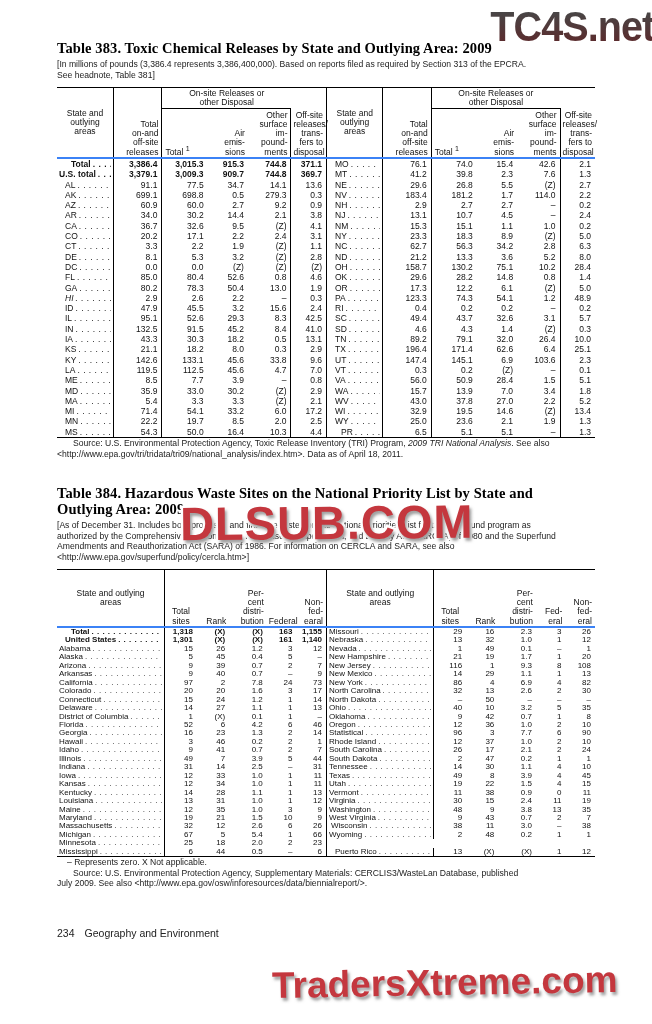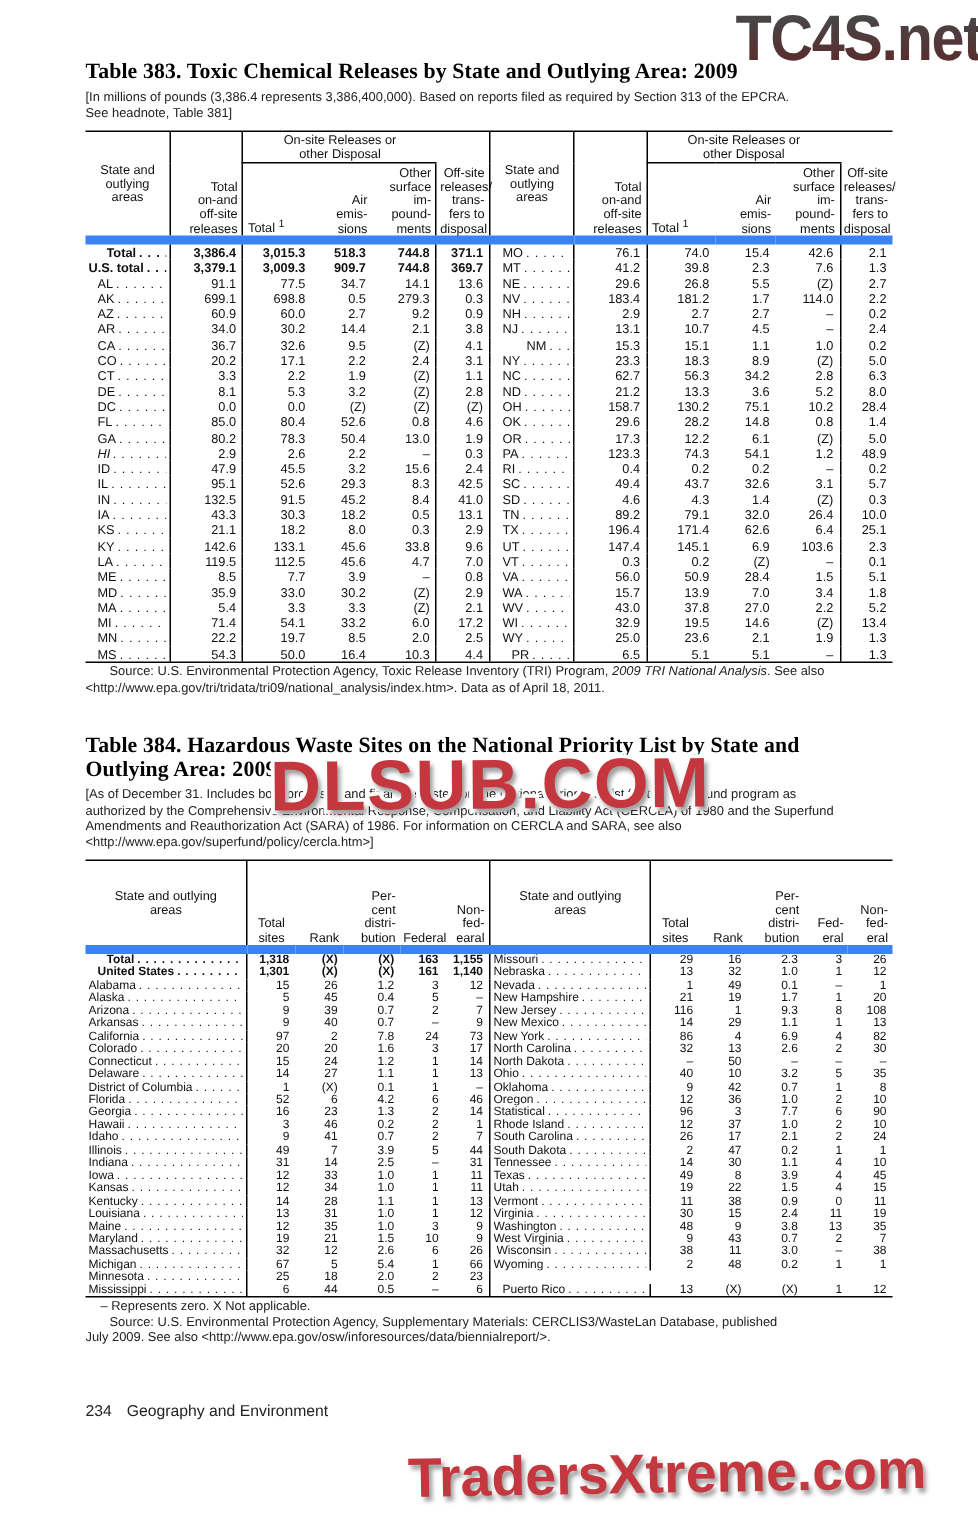--- a/index.html
+++ b/index.html
@@ -12,21 +12,21 @@
        margin:0 0 3px 0;color:#000;letter-spacing:.1px;}
   .headnote{font-size:8.6px;line-height:10.5px;margin:0 0 7px 0;white-space:pre-line;color:#222;}
   .footnote,.srcnote{font-size:8.6px;line-height:10.5px;margin:0;white-space:pre-line;color:#222;text-indent:10px;}
   .srcnote{text-indent:16px;}
 
   
   .twin{display:flex;border-top:1px solid #000;border-bottom:1px solid #000;}
   table{border-collapse:collapse;table-layout:fixed;width:50%;}
   table.rt{border-left:1px solid #000;}
   th,td{padding:0 2px;font-weight:normal;}
-  thead th{vertical-align:bottom;font-size:8.5px;line-height:9.3px;white-space:pre-line;border-bottom:6px solid #3b82f6;}
+  thead th{vertical-align:bottom;font-size:8.5px;line-height:9.3px;white-space:pre-line;border-bottom:2px solid #3b82f6;}
   thead th.state{vertical-align:middle;text-align:center;}
   thead th.rh{text-align:right;padding-right:3px;}
   thead th.lh{text-align:left;padding-left:3px;}
   thead th.ch{text-align:center;}
 
   
   .t383 col.c-lbl{width:21%;} .t383 col.c-v0{width:18%;} .t383 col.c-v1{width:17%;}
   .t383 col.c-v2{width:15%;} .t383 col.c-v3{width:16%;} .t383 col.c-v4{width:13%;}
   .t383 thead th.grp{border-bottom:1px solid #000;text-align:center;vertical-align:middle;height:20px;}
   .t383 thead tr.sub th{height:48px;}
@@ -120,21 +120,21 @@
       <tbody>
           <tr class="bold">
             <td class="lbl" style="padding-left: 14px;">
               <div class="row">
                 <span class="nm">Total</span>
                 <span class="dots"></span>
               </div>
             </td>
             <td class="num v0">3,386.4</td>
             <td class="num v1">3,015.3</td>
-            <td class="num v2">518.3</td>
+            <td class="num v2">915.3</td>
             <td class="num v3">744.8</td>
             <td class="num v4">371.1</td>
           </tr>
           <tr class="bold">
             <td class="lbl" style="padding-left: 2px;">
               <div class="row">
                 <span class="nm">U.S. total</span>
                 <span class="dots"></span>
               </div>
             </td>
@@ -582,21 +582,21 @@
                 <span class="dots"></span>
               </div>
             </td>
             <td class="num v0">13.1</td>
             <td class="num v1">10.7</td>
             <td class="num v2">4.5</td>
             <td class="num v3">–</td>
             <td class="num v4">2.4</td>
           </tr>
           <tr>
-            <td class="lbl" style="padding-left: 24px;">
+            <td class="lbl" style="padding-left: 8px;">
               <div class="row">
                 <span class="nm">NM</span>
                 <span class="dots"></span>
               </div>
             </td>
             <td class="num v0">15.3</td>
             <td class="num v1">15.1</td>
             <td class="num v2">1.1</td>
             <td class="num v3">1.0</td>
             <td class="num v4">0.2</td>

